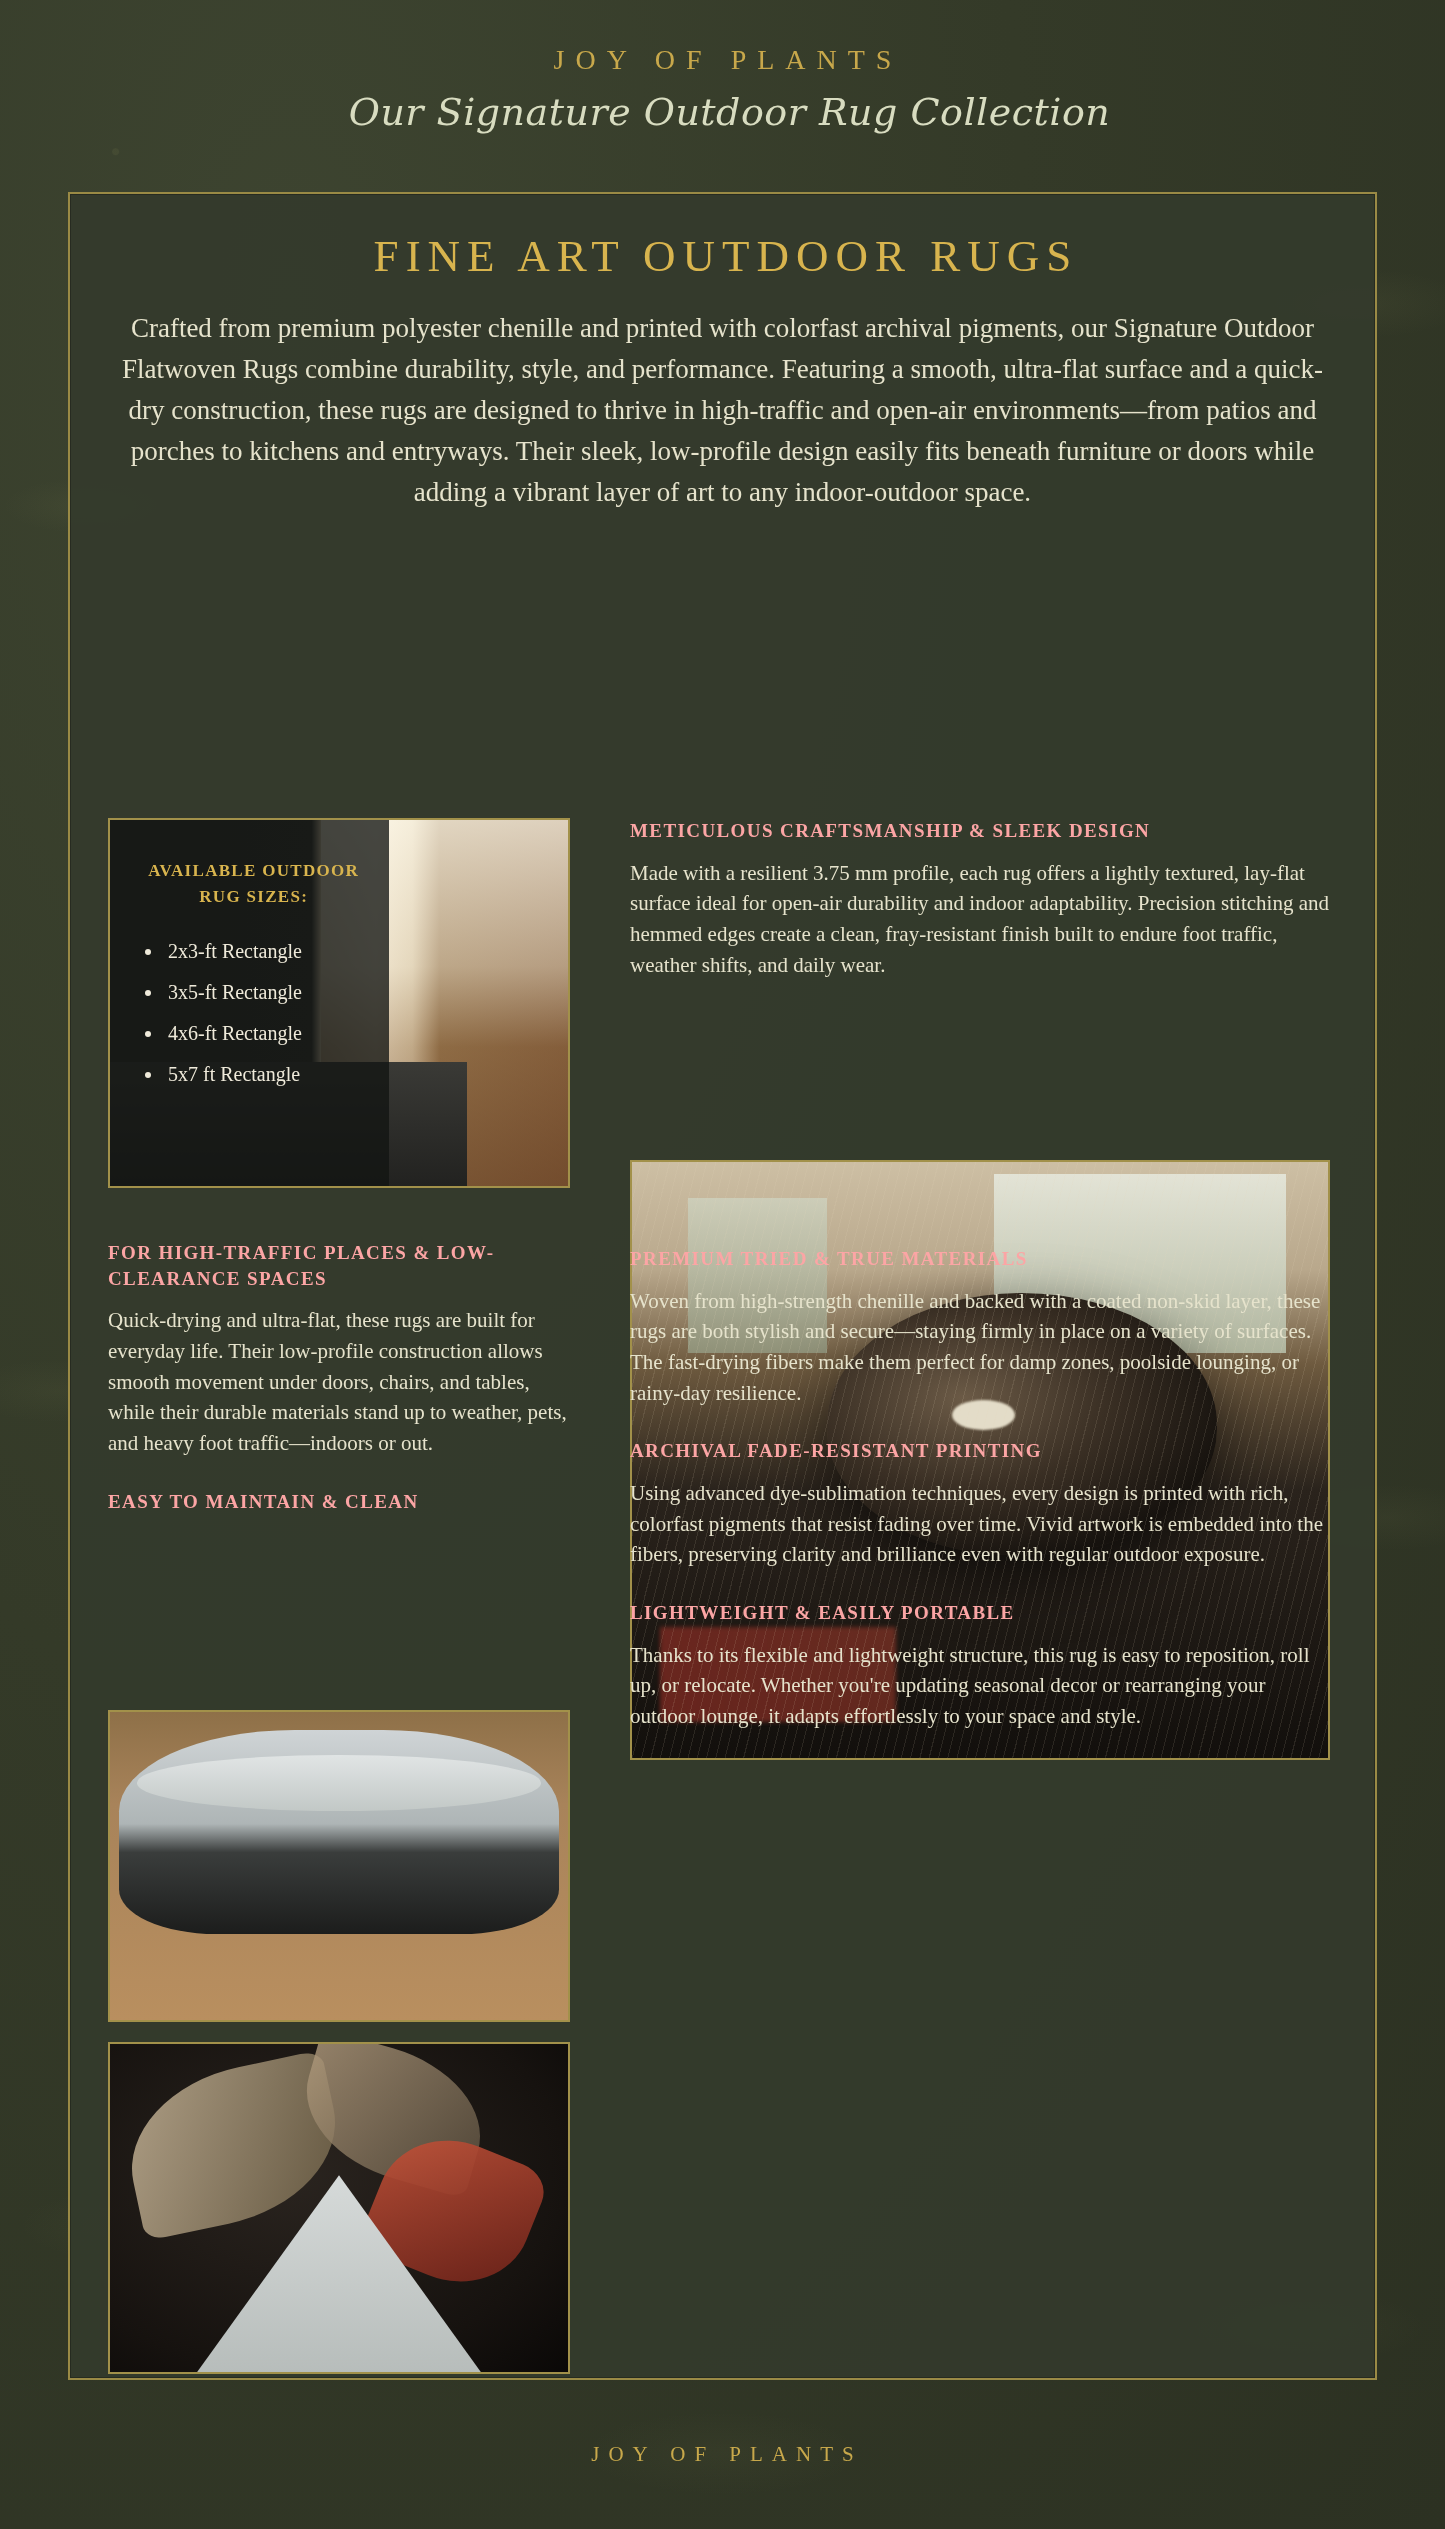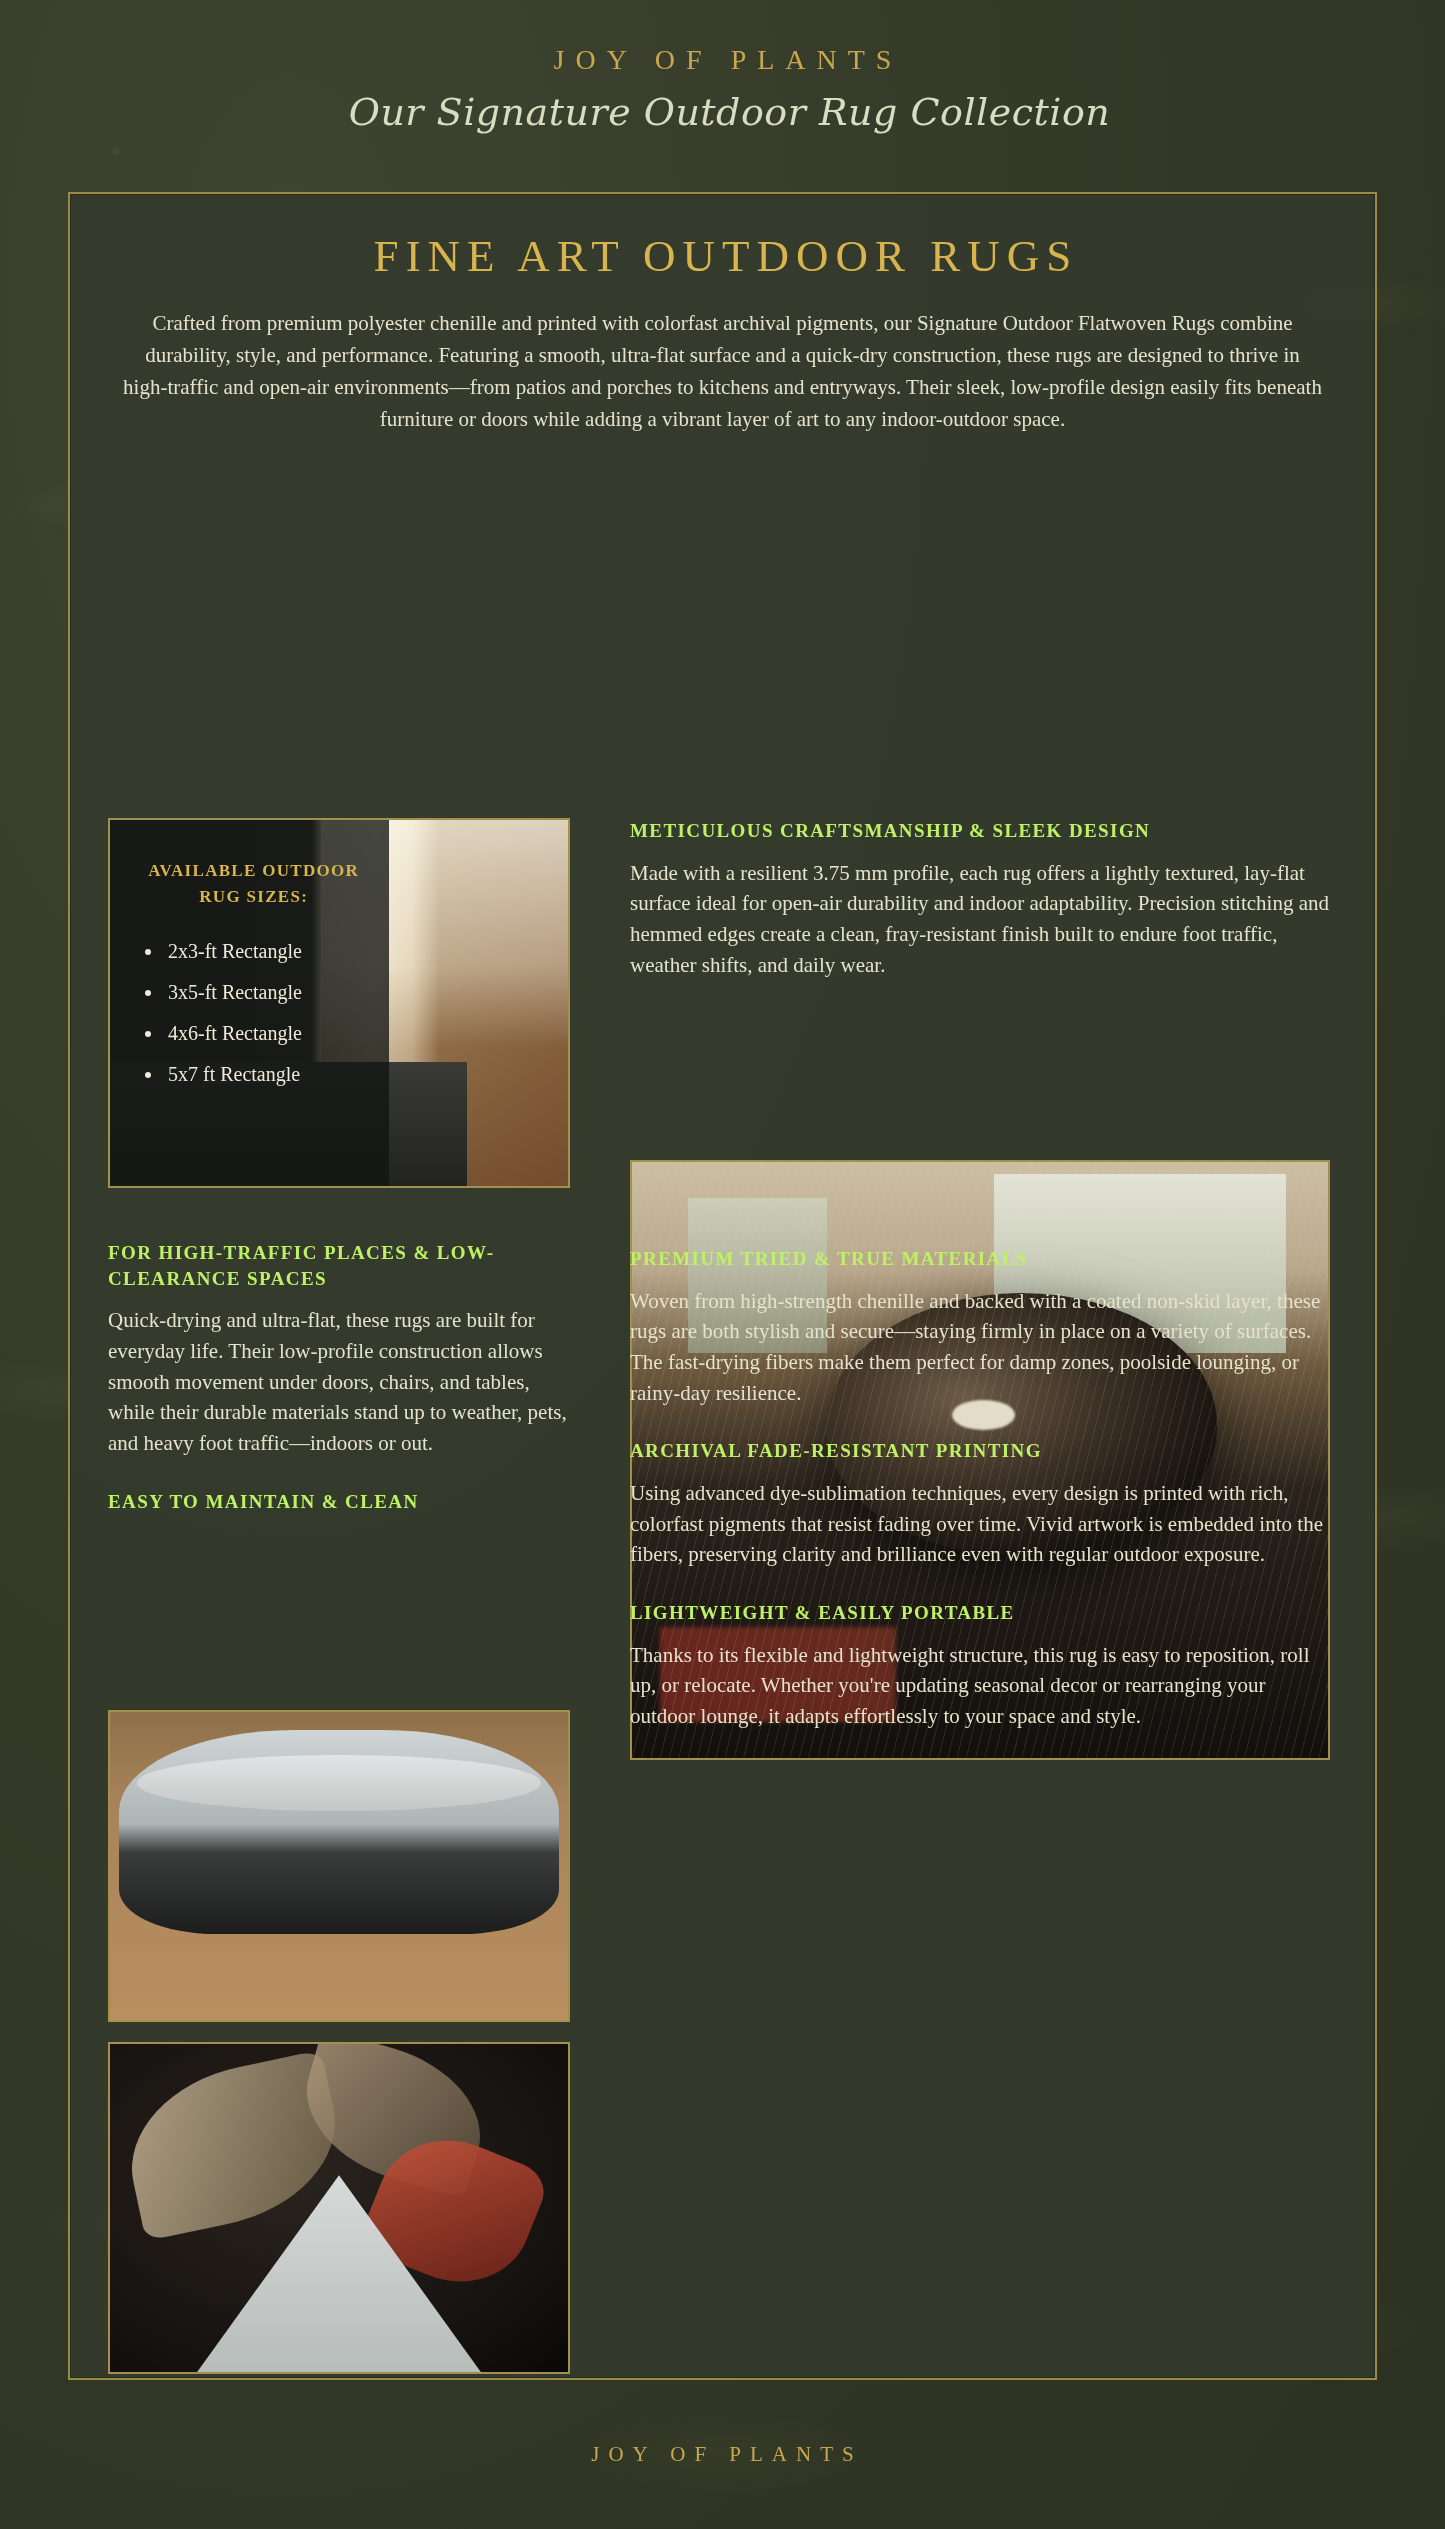--- a/index.html
+++ b/index.html
@@ -95,28 +95,28 @@
     font-size: 45px;
     letter-spacing: 7px;
     color: #d8b44e;
     text-indent: 7px;
   }
 
   
   .intro {
     margin: 26px 52px 0 52px;
     text-align: center;
-    font-size: 21px;
+    font-size: 27px;
     line-height: 1.52;
     color: #e6e3cc;
   }
 
   
   .sec-head {
-    color: #bef264;
+    color: #fca5a5;
     font-size: 19px;
     letter-spacing: 1.4px;
     font-variant: small-caps;
     text-transform: uppercase;
     font-weight: 700;
     line-height: 1.35;
   }
   .body-text {
     font-size: 21px;
     line-height: 1.46;

